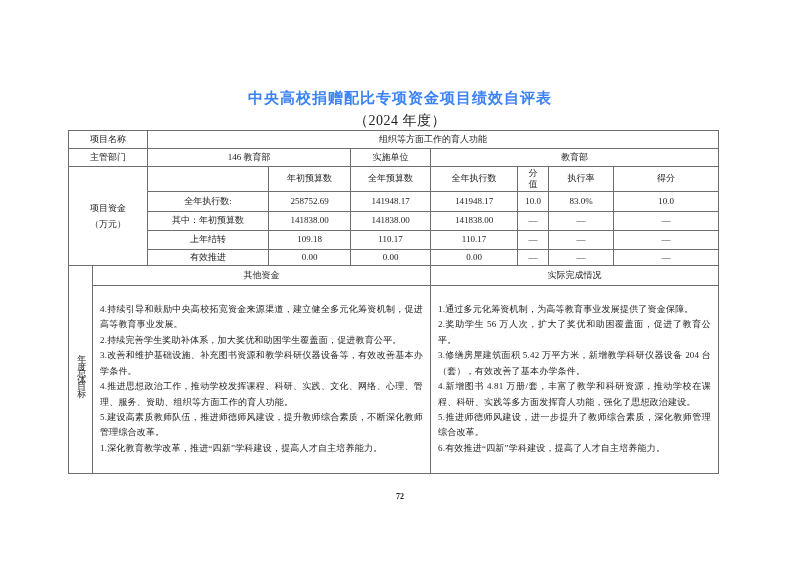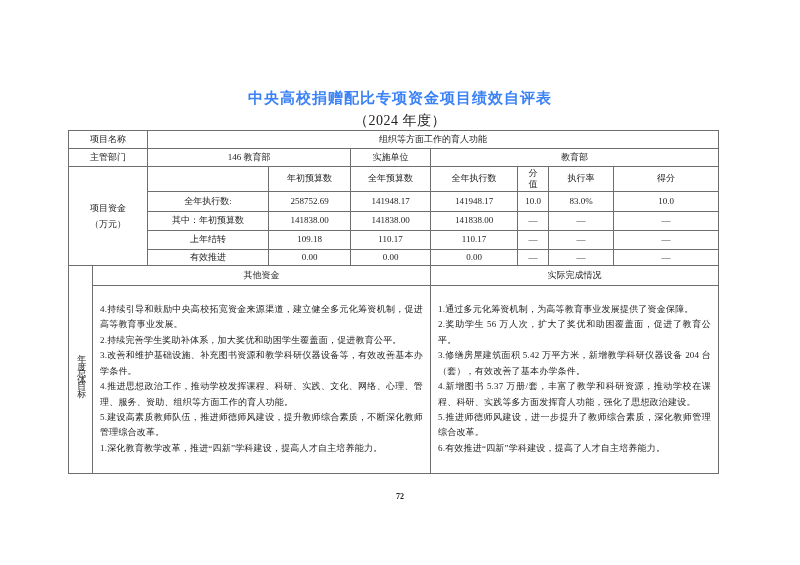--- a/index.html
+++ b/index.html
@@ -187,21 +187,21 @@
         <div class="goal-item">2.持续完善学生奖助补体系，加大奖优和助困学生覆盖面，促进教育公平。</div>
         <div class="goal-item">3.改善和维护基础设施、补充图书资源和教学科研仪器设备等，有效改善基本办学条件。</div>
         <div class="goal-item">4.推进思想政治工作，推动学校发挥课程、科研、实践、文化、网络、心理、管理、服务、资助、组织等方面工作的育人功能。</div>
         <div class="goal-item">5.建设高素质教师队伍，推进师德师风建设，提升教师综合素质，不断深化教师管理综合改革。</div>
         <div class="goal-item">1.深化教育教学改革，推进“四新”学科建设，提高人才自主培养能力。</div>
       </td>
       <td colspan="4" class="goal-cell">
         <div class="goal-item">1.通过多元化筹资机制，为高等教育事业发展提供了资金保障。</div>
         <div class="goal-item">2.奖助学生 56 万人次，扩大了奖优和助困覆盖面，促进了教育公平。</div>
         <div class="goal-item">3.修缮房屋建筑面积 5.42 万平方米，新增教学科研仪器设备 204 台（套），有效改善了基本办学条件。</div>
-        <div class="goal-item">4.新增图书 5.37 万册/套，丰富了教学和科研资源，推动学校在课程、科研、实践等多方面发挥育人功能，强化了思想政治建设。</div>
+        <div class="goal-item">4.新增图书 4.81 万册/套，丰富了教学和科研资源，推动学校在课程、科研、实践等多方面发挥育人功能，强化了思想政治建设。</div>
         <div class="goal-item">5.推进师德师风建设，进一步提升了教师综合素质，深化教师管理综合改革。</div>
         <div class="goal-item">6.有效推进“四新”学科建设，提高了人才自主培养能力。</div>
       </td>
     </tr>
   </tbody>
     </table>
 
   <div class="page-number">72</div>
 
 </div>

